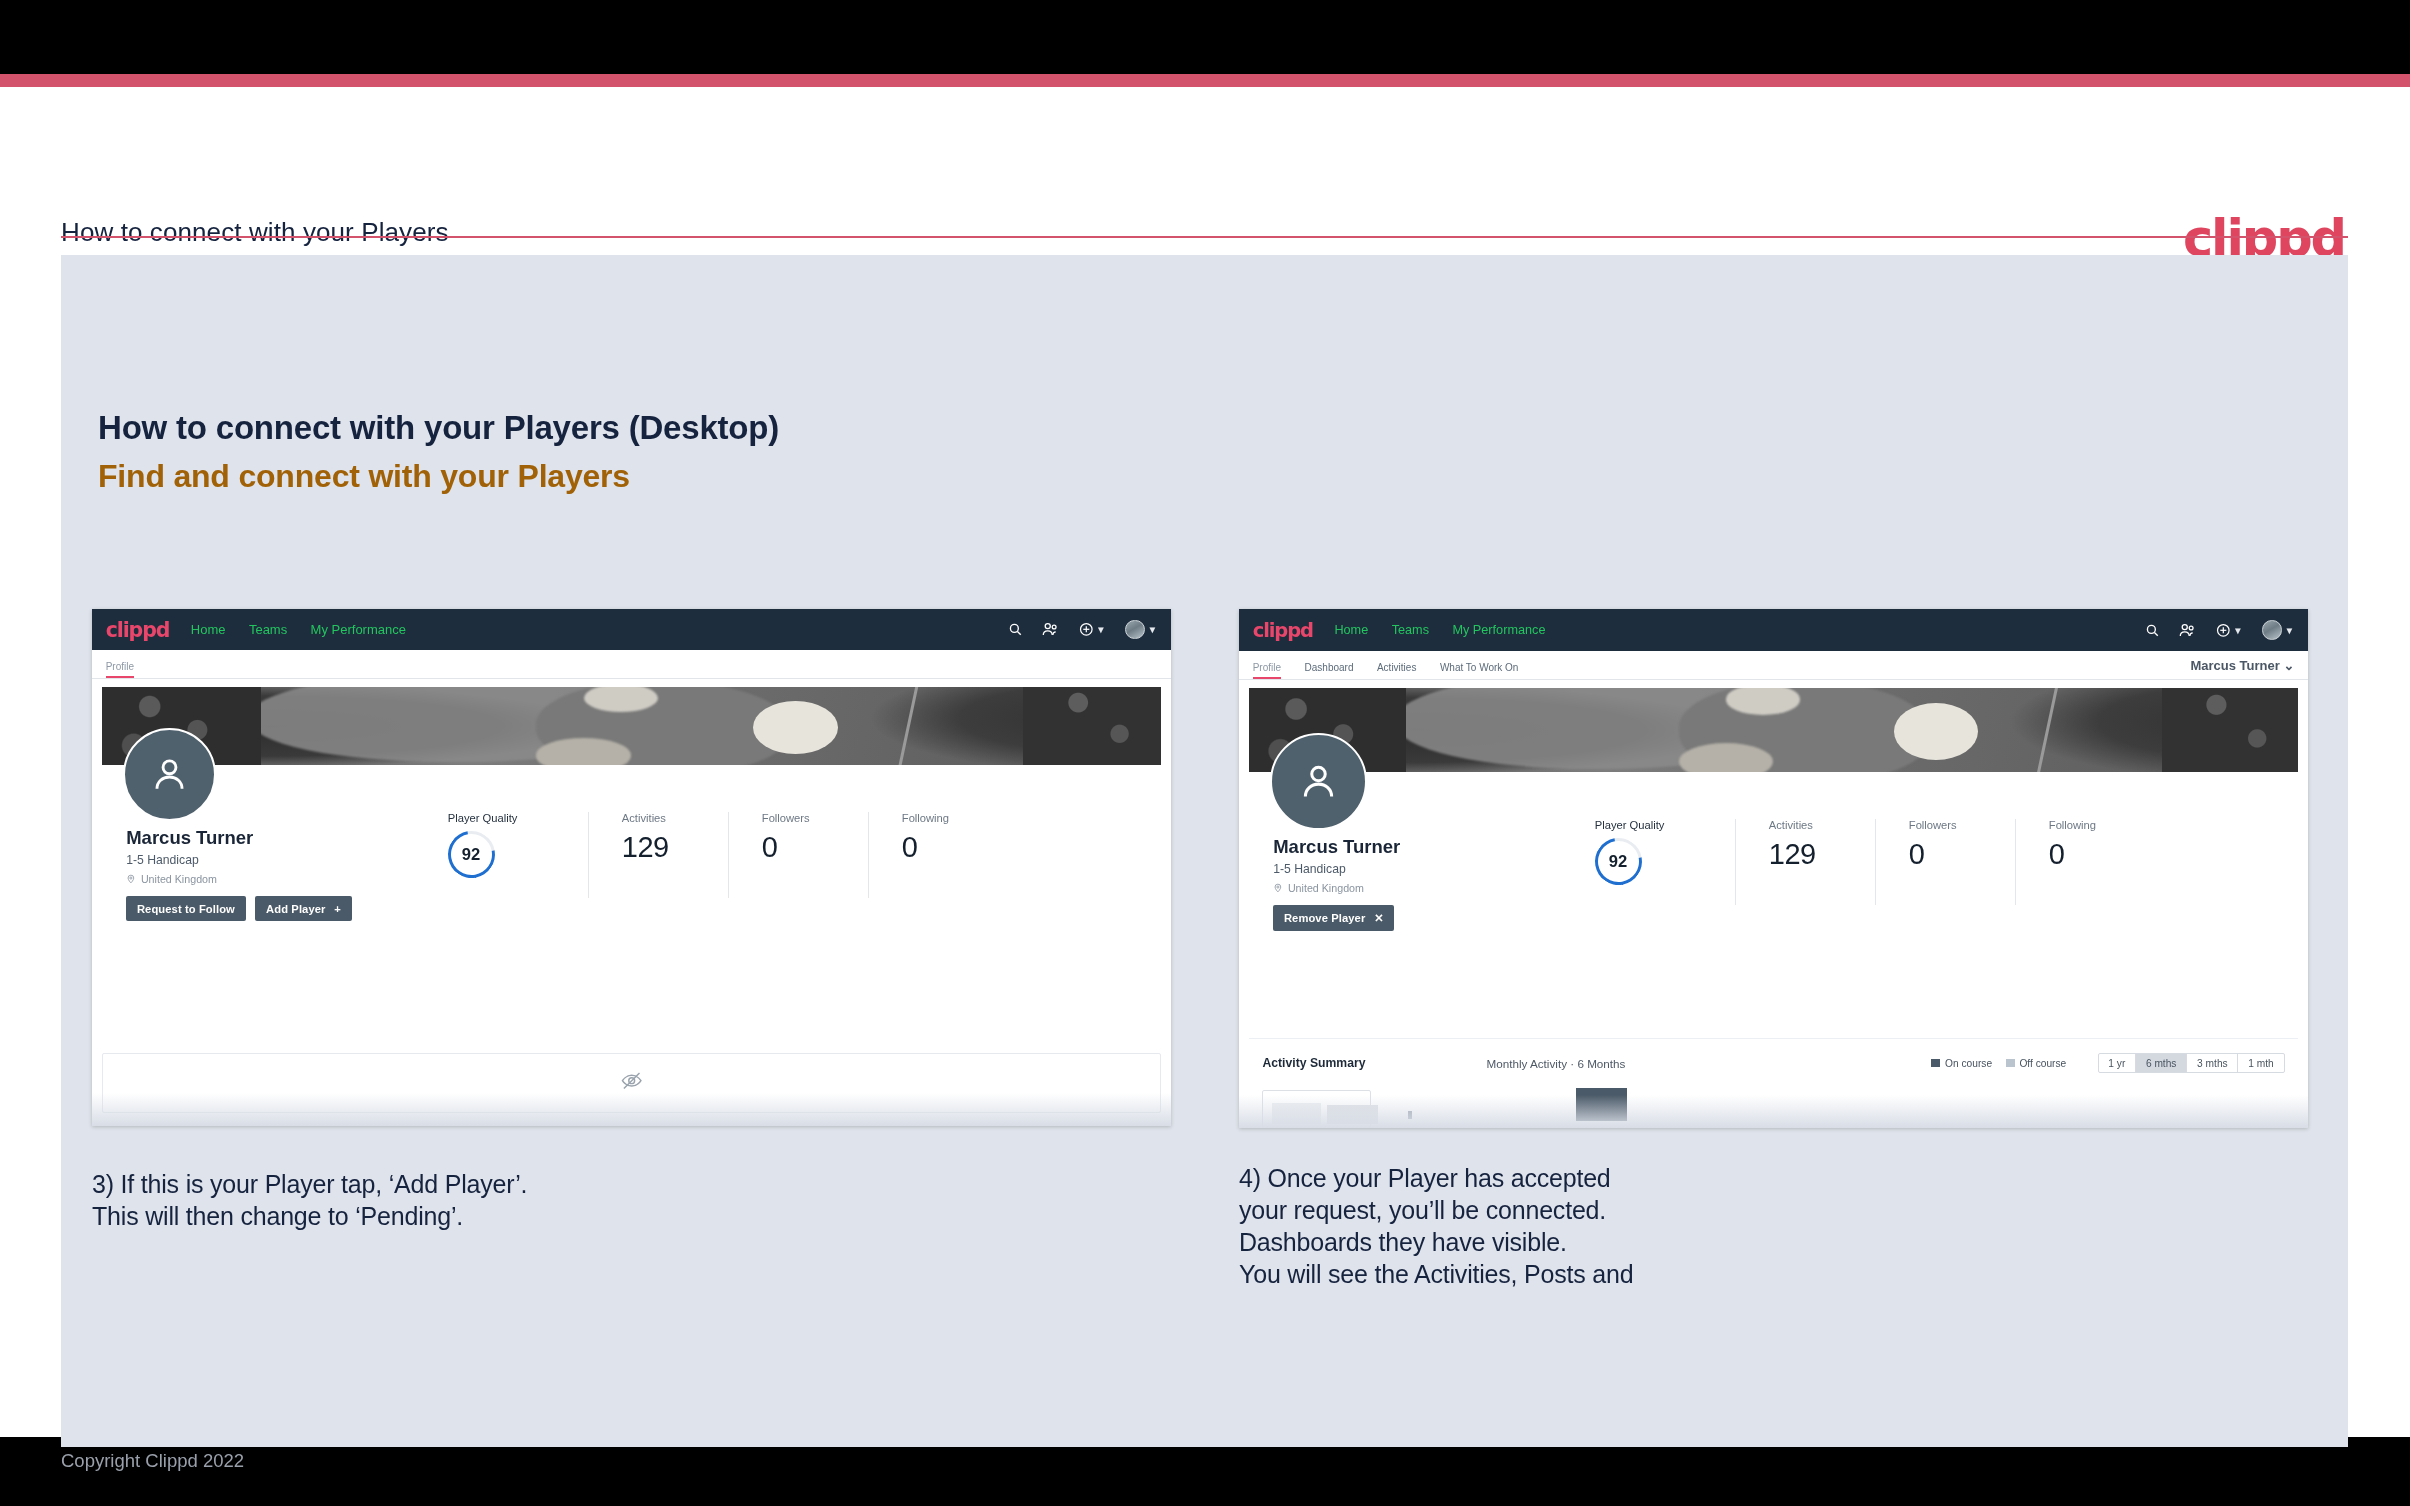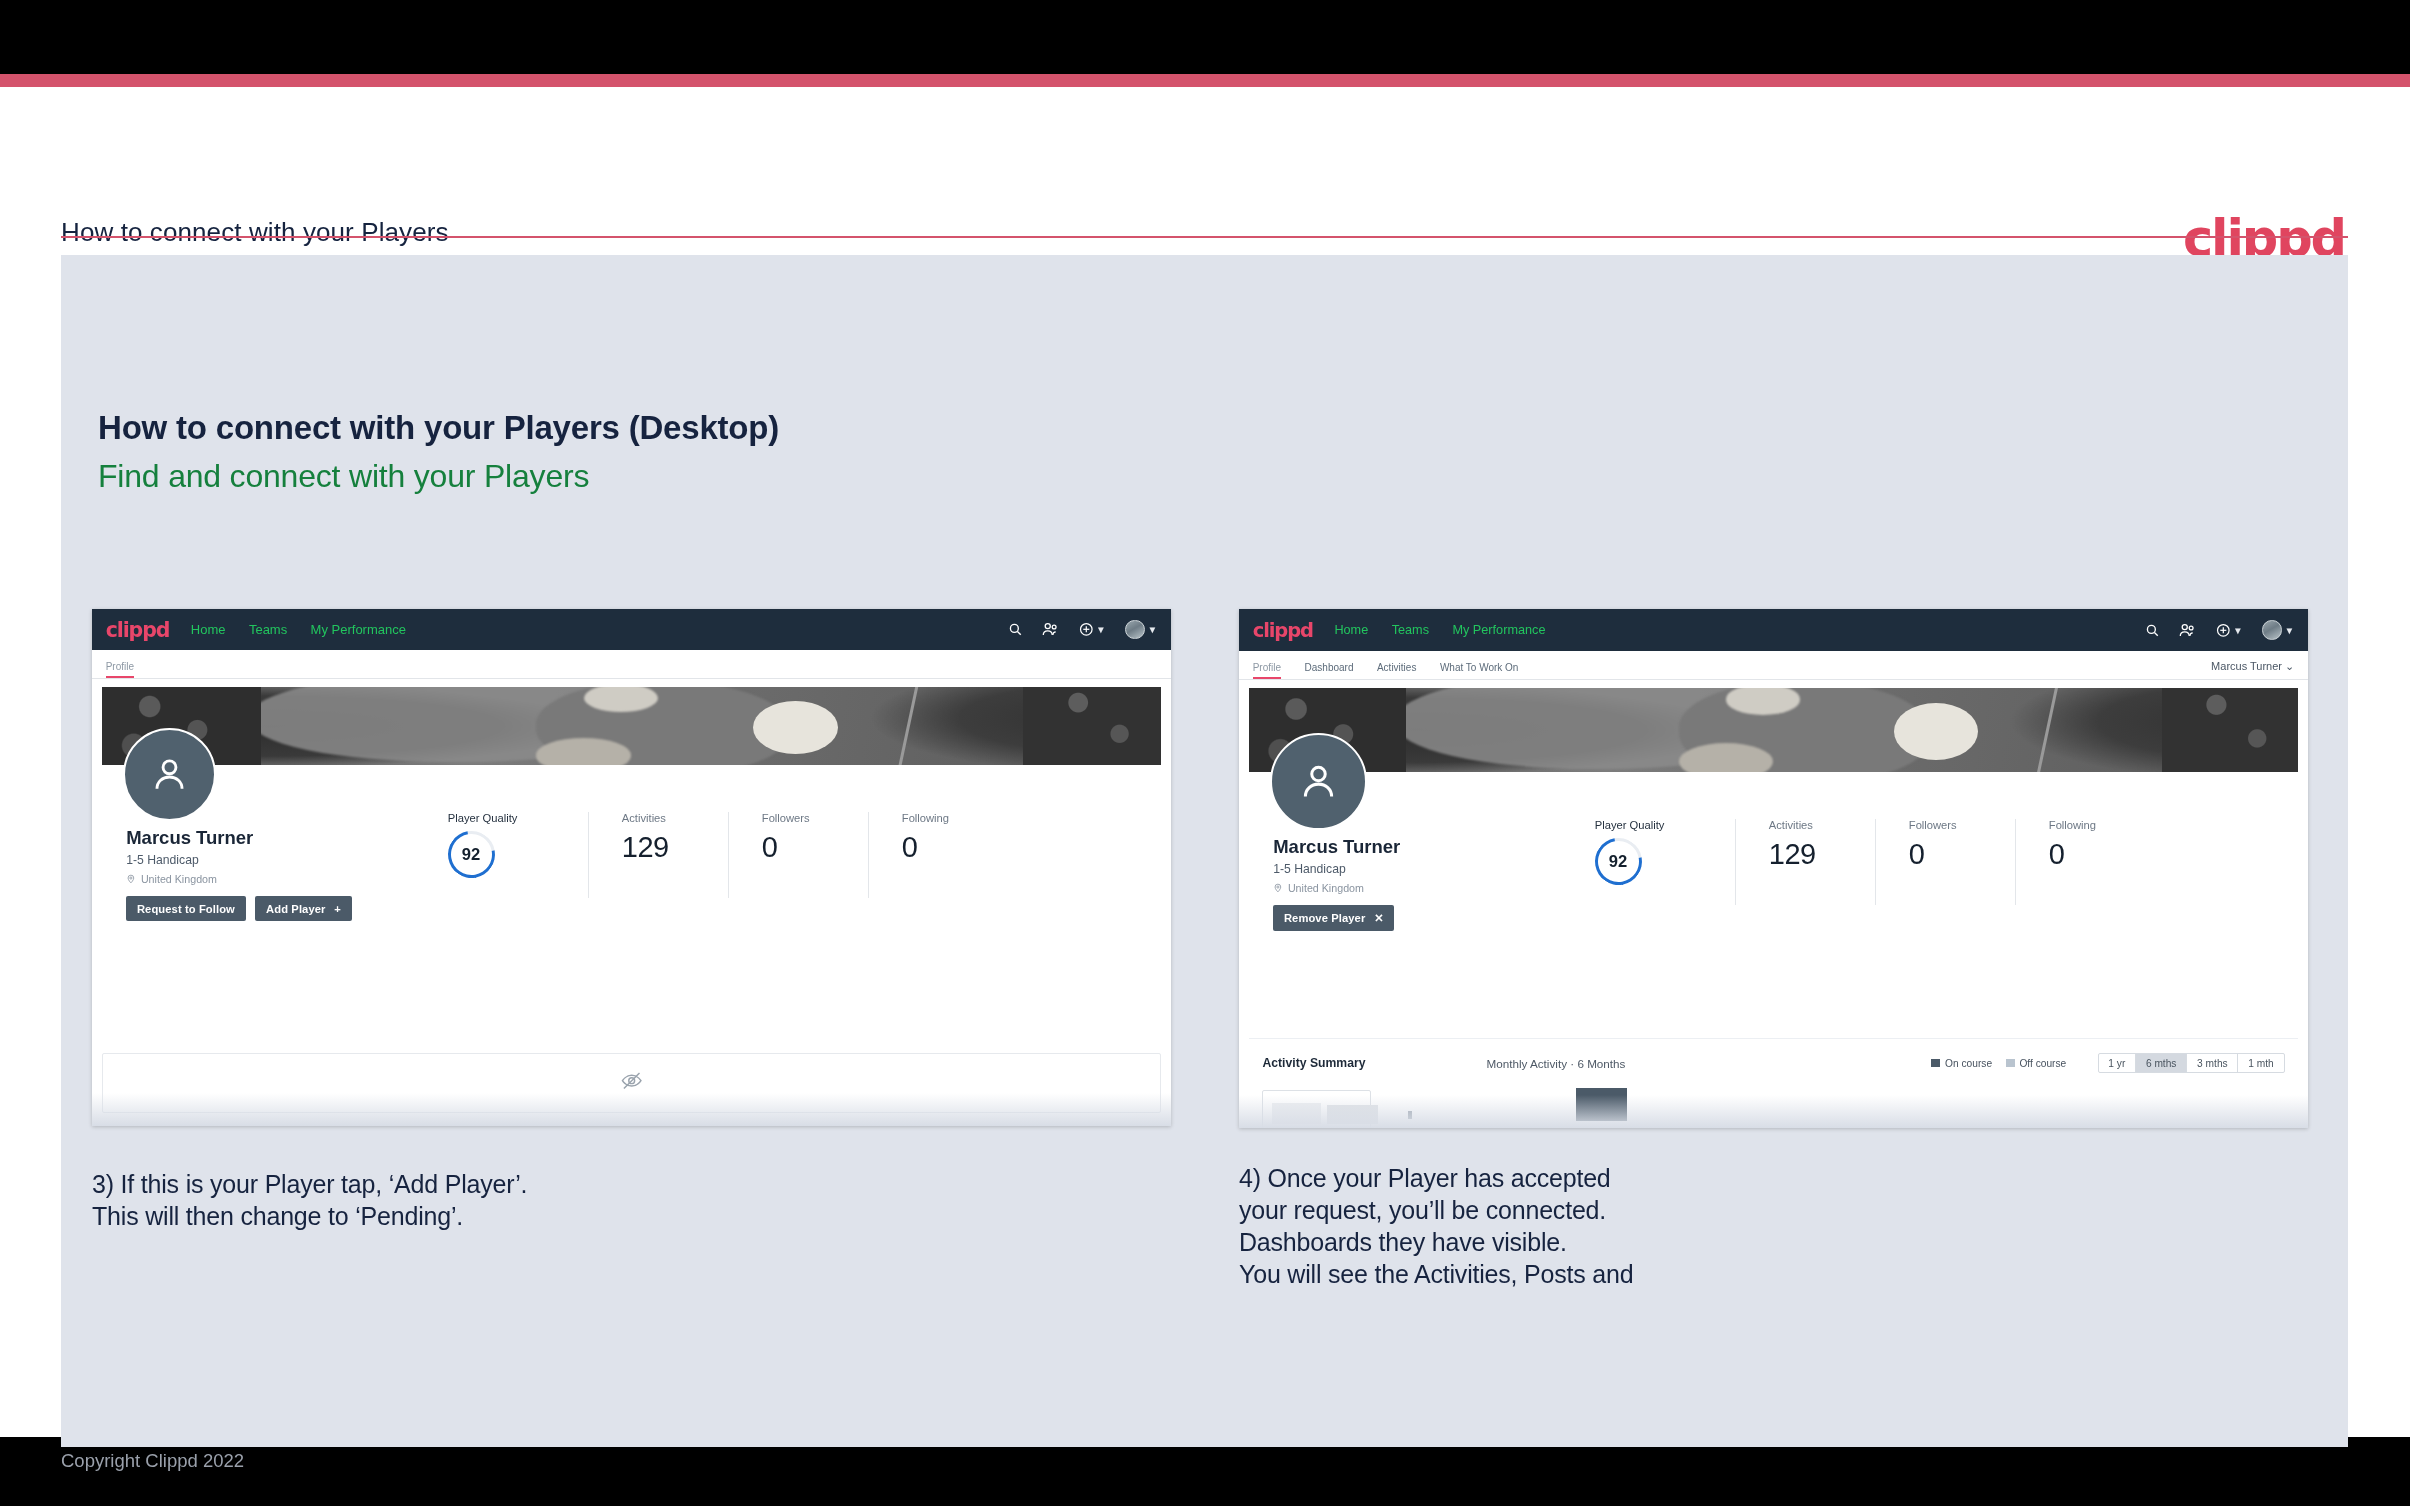--- a/index.html
+++ b/index.html
@@ -38,21 +38,21 @@
     position:absolute; left:61px; top:168px; width:2287px; height:1192px;
     background:#dfe3eb;
   }
 
   .sec-title {
     position:absolute; left:98px; top:322px;
     font-size:33px; font-weight:700; color:#16233f; letter-spacing:-0.2px;
   }
   .sec-sub {
     position:absolute; left:98px; top:371px;
-    font-size:32px; font-weight:400; color:#15803d; letter-spacing:-0.2px;
+    font-size:32px; font-weight:700; color:#a16207; letter-spacing:-0.2px;
   }
 
   
   .mock {
     position:absolute; background:#fff; overflow:hidden;
     box-shadow:0 1px 3.9px rgba(0,0,0,.2);
   }
   .mock-left  { left:92px;  top:522px; width:1079px; height:517px; }
   .mock-right { left:1239px; top:522px; width:1069px; height:519px; }
 
@@ -89,21 +89,21 @@
   .tab {
     font-size:10px; color:#5c6b7a; padding:0 13.7px 5.9px 0; margin-right:9.8px;
     position:relative; white-space:nowrap;
   }
   .tab.active { color:#8d98a4; }
   .tab.active::after {
     content:""; position:absolute; left:0; right:13.7px; bottom:0;
     height:2px; background:#e8466a;
   }
   .tab-user {
-    margin-left:auto; font-size:11px; color:#4b5765; padding-bottom:5.9px; white-space:nowrap;
+    margin-left:auto; font-size:13px; color:#4b5765; padding-bottom:5.9px; white-space:nowrap;font-weight:bold;
   }
 
   
   .hero {
     margin:7.8px 9.8px 0 9.8px; height:78px; position:relative; overflow:hidden;
     background:#6e6e6e;
   }
   .mock-right .hero { height:84px; }
   .hero-base {
     position:absolute; inset:0;

